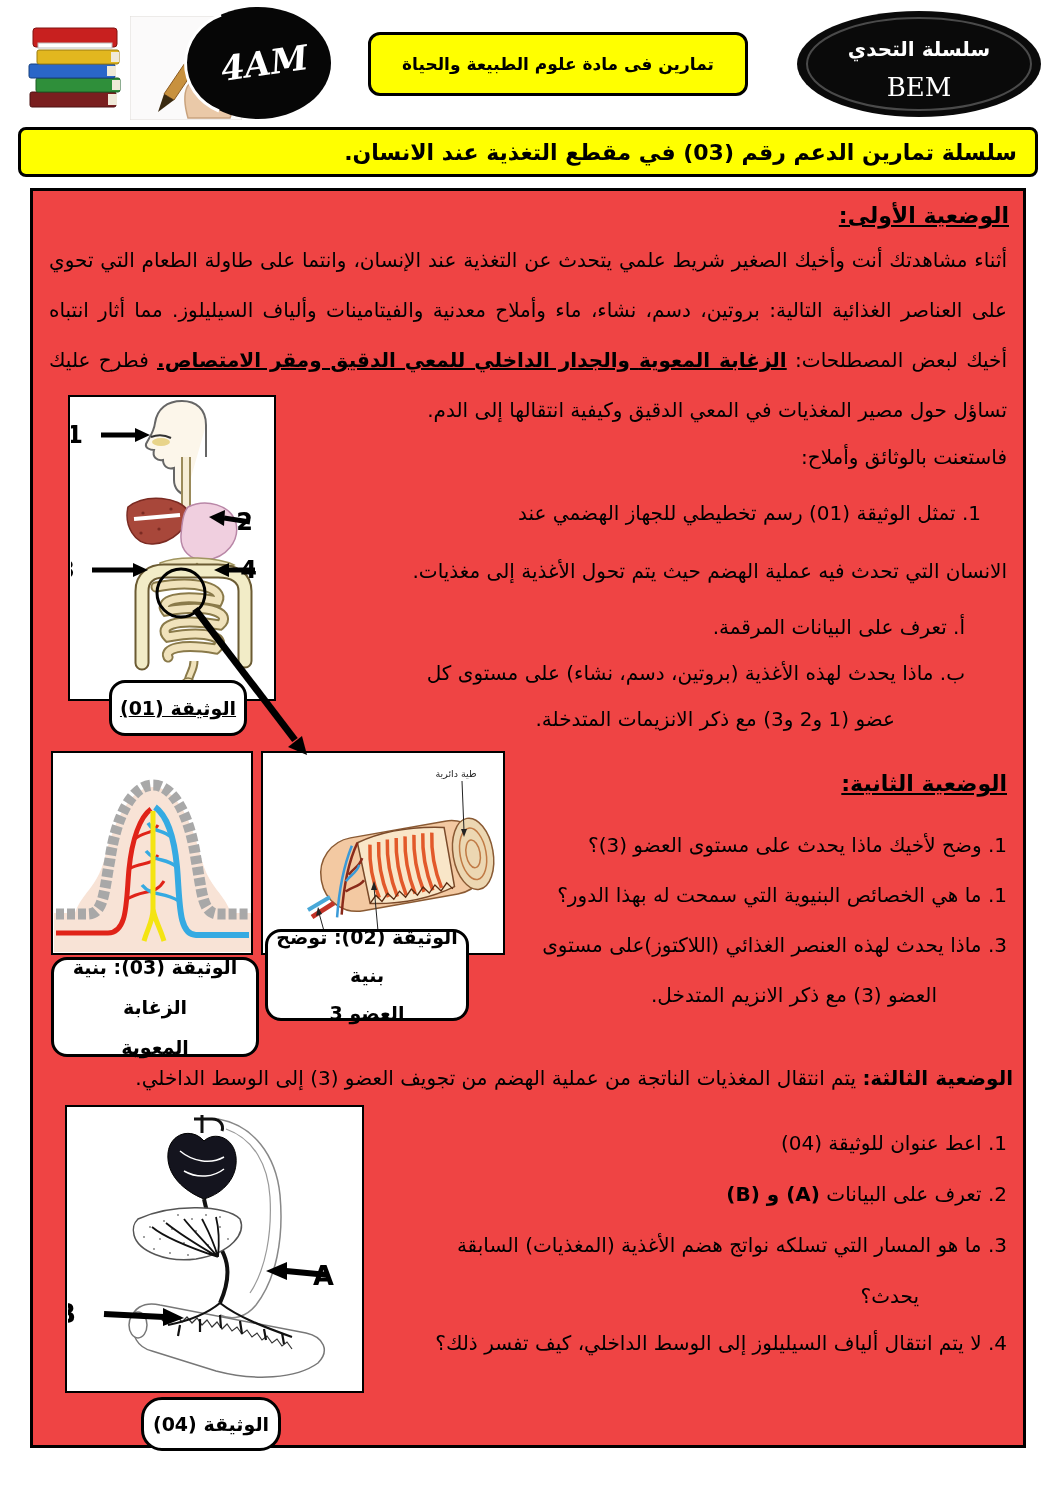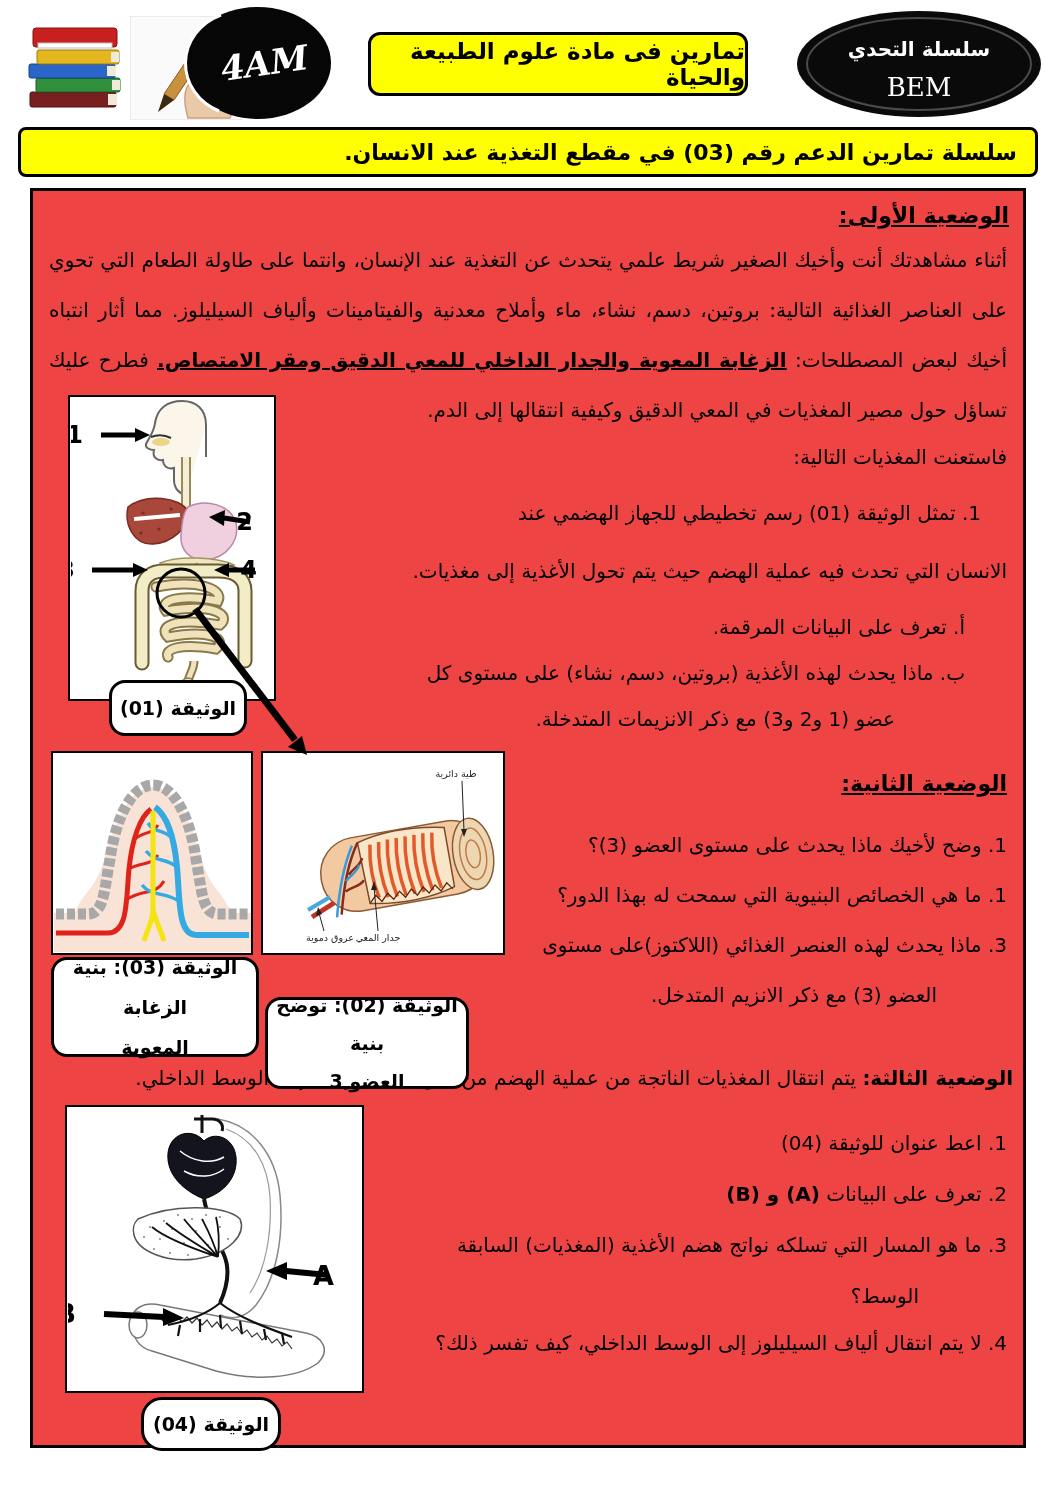--- a/index.html
+++ b/index.html
@@ -2,21 +2,21 @@
 <html lang="ar" dir="rtl"><head>
 <meta charset="utf-8">
 <style>
   html,body{margin:0;padding:0;background:#fff;}
   .page{position:relative;width:1058px;height:1497px;background:#fff;overflow:hidden;
         direction:rtl;font-family:"DejaVu Sans","Liberation Sans",sans-serif;color:#000;}
   .abs{position:absolute;}
   
   .subject-box{position:absolute;left:368px;top:32px;width:374px;height:58px;background:#FFFF00;
     border:3px solid #000;border-radius:12px;display:flex;align-items:center;justify-content:center;
-    font-weight:bold;font-size:23px;}
+    font-weight:bold;font-size:17px;}
   .title-bar{position:absolute;left:18px;top:127px;width:1020px;height:50px;background:#FFFF00;
     border:3px solid #000;border-radius:8px;box-sizing:border-box;display:flex;align-items:center;
     justify-content:space-between;padding:0 18px;font-weight:bold;font-size:22px;}
   
   .main-box{position:absolute;left:30px;top:188px;width:996px;height:1260px;border:3px solid #000;
     box-sizing:border-box;background:#ef4444;}
   .sec-heading{font-weight:bold;text-decoration:underline;font-size:22px;}
   .s1-heading{position:absolute;top:12px;right:14px;}
   .s1-para{position:absolute;top:44px;right:16px;left:16px;font-size:20px;line-height:50px;
     text-align:justify;z-index:3;}
@@ -31,23 +31,23 @@
   .p-subbc{padding-right:112px;}
   
   .figbox{position:absolute;border:2.5px solid #000;background:#fff;box-sizing:border-box;}
   .fig1{left:35px;top:204px;width:208px;height:306px;}
   .fig2{left:228px;top:560px;width:244px;height:204px;}
   .fig3{left:18px;top:560px;width:202px;height:204px;}
   .fig4{left:32px;top:914px;width:299px;height:288px;}
   .figlabel{position:absolute;border:3px solid #000;border-radius:16px;background:#fff;
     display:flex;flex-direction:column;align-items:center;justify-content:center;
     font-weight:bold;font-size:19px;z-index:6;text-align:center;}
-  .fig1-label{left:76px;top:489px;width:132px;height:50px;}
+  .fig1-label{left:76px;top:489px;width:132px;height:50px;text-decoration:underline;}
   .fig3-label{left:18px;top:766px;width:202px;height:94px;line-height:40px;}
-  .fig2-label{left:232px;top:806px;width:198px;height:86px;line-height:38px;}
+  .fig2-label{left:232px;top:738px;width:198px;height:86px;line-height:38px;}
   .fig4-label{left:108px;top:1206px;width:134px;height:48px;border-radius:21px;}
   .arrow-overlay{position:absolute;left:148px;top:408px;width:140px;height:162px;z-index:5;}
   
   .s2{position:absolute;top:580px;right:16px;width:486px;font-size:20px;z-index:3;}
   .s2 .sec-heading{display:inline-block;margin-bottom:24px;}
   .s2 p{margin:0;line-height:50px;}
   .s2 .q3c{padding-right:70px;}
   
   .s3-line{position:absolute;top:872px;right:10px;left:12px;font-size:20px;line-height:30px;z-index:3;}
   .s3-bold{font-weight:bold;}
@@ -160,21 +160,21 @@
     <div class="figlabel fig1-label">
       <span>الوثيقة (01)</span>
     </div>
 
     <svg class="arrow-overlay" viewBox="0 0 140 162">
       <line x1="14" y1="10" x2="114" y2="141" stroke="#000" stroke-width="7"></line>
       <polygon points="126,156 107,148 121,137" fill="#000"></polygon>
     </svg>
 
     <div class="s1-col">
-      <p class="p-intro">فاستعنت المغذيات التالية:</p>
+      <p class="p-intro">فاستعنت بالوثائق وأملاح:</p>
       <p class="p-item1">1.  تمثل الوثيقة (01) رسم تخطيطي للجهاز الهضمي عند</p>
       <p class="p-item1b">الانسان التي تحدث فيه عملية الهضم حيث يتم تحول الأغذية إلى مغذيات.</p>
       <p class="p-suba">أ.  تعرف على البيانات المرقمة.</p>
       <p class="p-subb">ب.  ماذا يحدث لهذه الأغذية (بروتين، دسم، نشاء) على مستوى كل</p>
       <p class="p-subbc">عضو (1 و2 و3) مع ذكر الانزيمات المتدخلة.</p>
     </div>
 
     <div class="figbox fig3">
       <svg width="197" height="199" viewBox="0 0 197 199">
         <path d="M16,199 C16,138 38,148 50,108 C60,68 76,34 99,34 C122,34 138,68 148,108
@@ -284,18 +284,18 @@
       </svg>
     </div>
     <div class="figlabel fig4-label">
       <span>الوثيقة (04)</span>
     </div>
 
     <div class="s3-col">
       <p>1. اعط عنوان للوثيقة  (04)</p>
       <p><span>2. تعرف على البيانات </span><span class="latin-bold">(A) و (B)</span></p>
       <p>3. ما هو المسار التي تسلكه نواتج هضم الأغذية (المغذيات) السابقة</p>
-      <p class="q3c">الوسط؟</p>
+      <p class="q3c">يحدث؟</p>
       <p>4. لا يتم انتقال ألياف السيليلوز إلى الوسط الداخلي، كيف تفسر ذلك؟</p>
     </div>
 
   </div>
 </div>
 
 </body></html>

